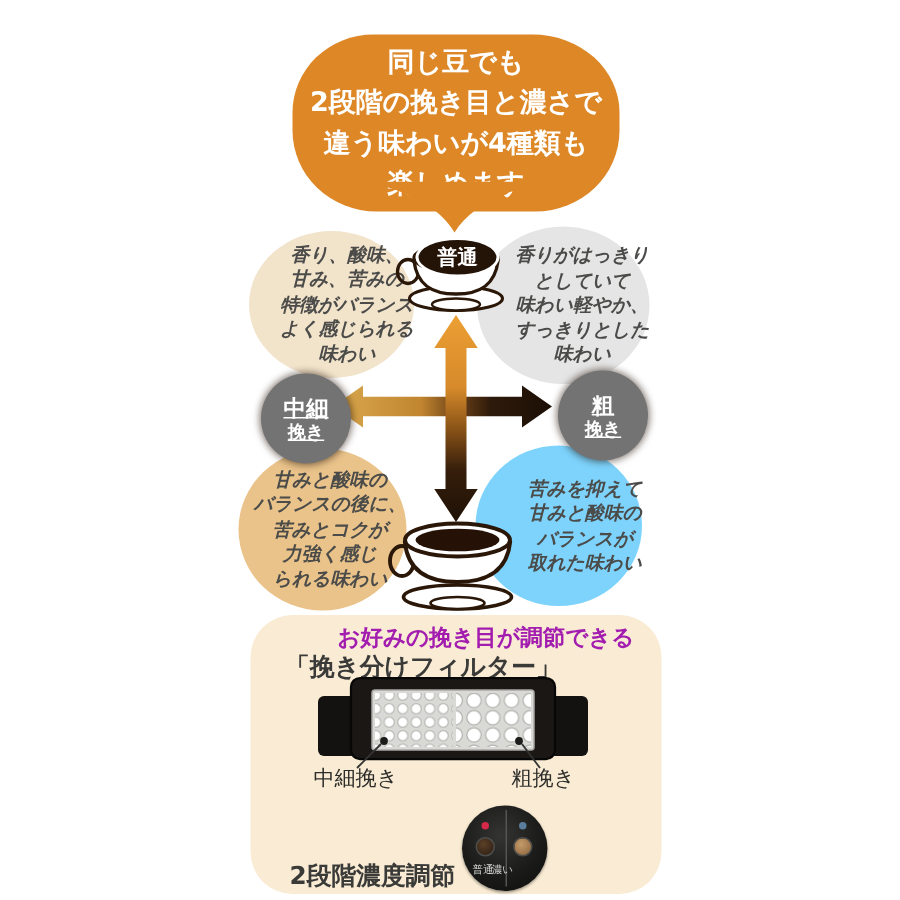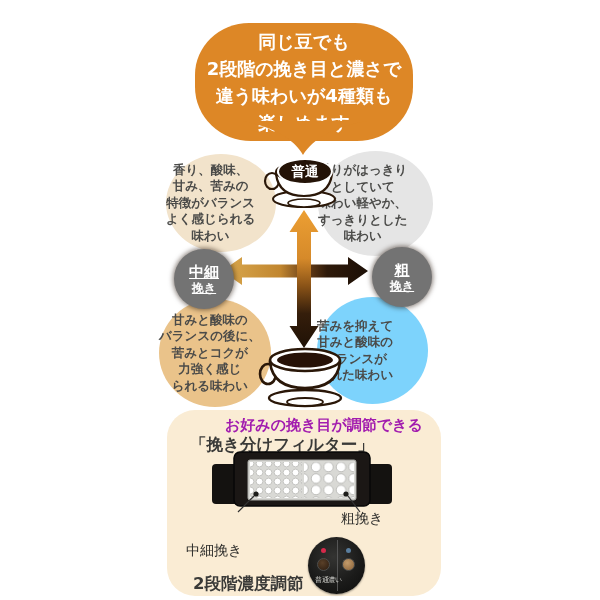--- a/index.html
+++ b/index.html
@@ -14,21 +14,21 @@
     border-radius:54px 58px 56px 56px / 52px 52px 54px 54px;
     display:flex;align-items:center;justify-content:center;margin-top:15px;
   }
   .bubble-text{
     color:#fff;font-weight:700;font-size:18px;line-height:27px;text-align:center;
     white-space:pre-line;letter-spacing:0;
   }
   .bubble-tail{left:243px;top:121px;width:124px;height:36px;}
   
   .quad{
-    border-radius:50%;display:flex;align-items:center;justify-content:flex-start;text-align:center;
+    border-radius:50%;display:flex;align-items:center;justify-content:flex-end;text-align:center;font-style:italic;
   }
   .quad-text{
     white-space:pre-line;font-weight:600;color:#4b4b49;font-size:12.5px;line-height:16.5px;
   }
   .quad-tl{left:166px;top:154px;width:110px;height:98px;background:#F2E3CB;}
   .quad-tr{left:318px;top:151px;width:115px;height:105px;background:#e5e5e5;}
   .quad-bl{left:159px;top:299px;width:112px;height:108px;background:#EAC38A;}
   .quad-br{left:317px;top:297px;width:111px;height:107px;background:#7dd3fc;}
   
   .grind-badge{
@@ -49,21 +49,21 @@
   }
   
   .panel{
     left:167px;top:410px;width:274px;height:186px;background:#FAECD4;border-radius:28px;
   }
   .cap-orange{color:#a21caf;font-weight:700;font-size:15px;line-height:18px;white-space:pre-line;margin-left:28px;}
   .cap-dark{color:#3a3a38;font-weight:700;font-size:16.5px;line-height:19px;}
   .grind-caption{left:197px;top:416px;}
   .grind-name{left:190px;top:435px;}
   .filter-label{color:#2c2c2a;font-size:14px;font-weight:500;}
-  .filter-label-left{left:186px;top:510px;margin-top:32px;}
+  .filter-label-left{left:209px;top:510px;}
   .filter-label-right{left:341px;top:510px;}
   .strength-caption{left:197px;top:539px;}
   .strength-name{left:193px;top:574px;}
   
   .dial{
     left:308px;top:537px;width:57px;height:57px;border-radius:50%;
     background:radial-gradient(circle at 45% 35%, #343432 0%, #1b1b1a 55%, #0c0c0b 100%);
     box-shadow:0 1px 2px rgba(0,0,0,.4);
   }
   .dial-divider{left:50%;top:6%;width:1px;height:88%;background:#555;}

